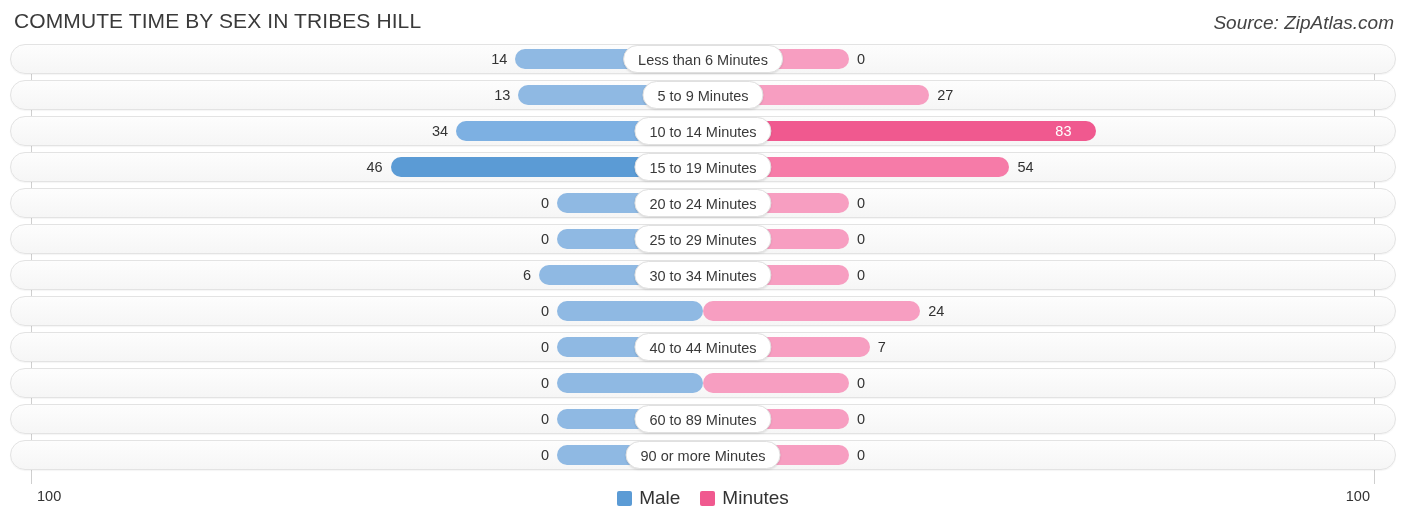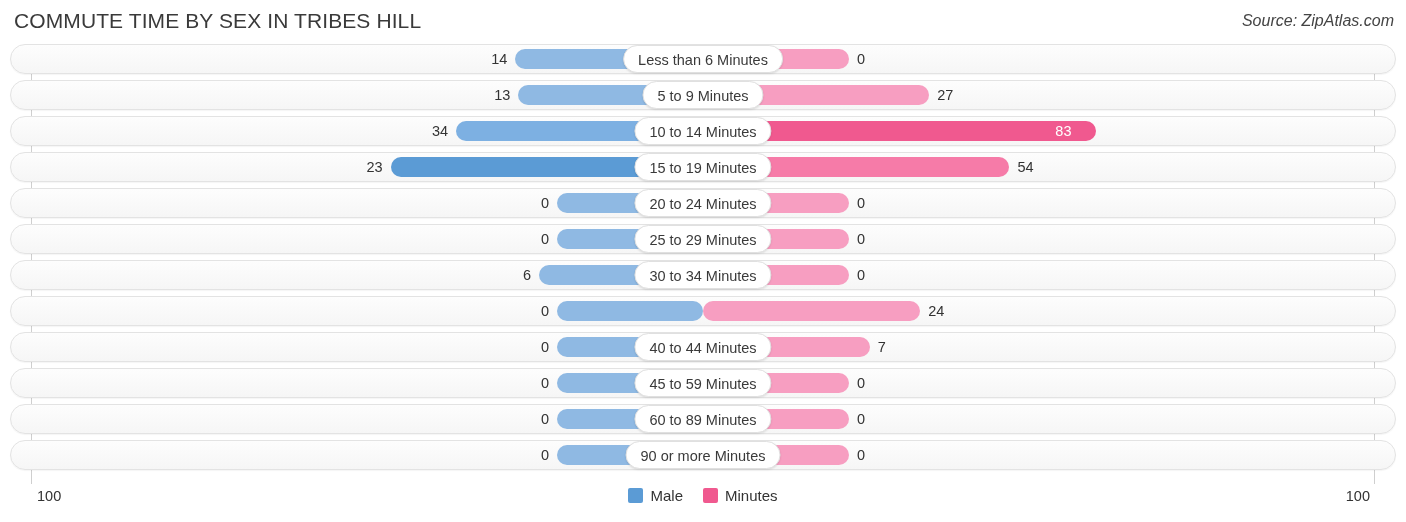--- a/index.html
+++ b/index.html
@@ -30,21 +30,21 @@
     top: 9px;
     font-size: 21px;
     letter-spacing: 0.1px;
     color: #3a3a3a;
     white-space: nowrap;
   }
   .source {
     position: absolute;
     right: 12px;
     top: 12px;
-    font-size: 16px;
+    font-size: 19px;
     font-style: italic;
     color: #444444;
     white-space: nowrap;
   }
 
   
   .plot {
     position: absolute;
     left: 0;
     top: 44px;
@@ -158,21 +158,21 @@
     width: 1406px;
     display: flex;
     justify-content: center;
     align-items: center;
     gap: 20px;
   }
   .legend-item {
     display: flex;
     align-items: center;
     gap: 7px;
-    font-size: 15px;
+    font-size: 19px;
     color: #333333;
   }
   .swatch {
     width: 15px;
     height: 15px;
     border-radius: 2px;
     display: inline-block;
   }
 </style>
 </head>
@@ -208,21 +208,21 @@
         <div class="bar bar-male" style="left: 456.02px; width: 246.98px; background: rgb(125, 176, 226);"></div>
         <div class="bar bar-female" style="left: 703px; width: 392.51px; background: rgb(240, 89, 143);"></div>
         <div class="vlabel vlabel-male" style="left: 376.02px; width: 72px;">34</div>
         <div class="vlabel vlabel-female inside" style="left: 703px; width: 392.51px; text-align: right; padding-right: 24px; box-sizing: border-box;">83</div>
         <div class="pill" style="left: 703px;">10 to 14 Minutes</div>
       </div>
       <div class="row">
         <div class="track"></div>
         <div class="bar bar-male" style="left: 390.68px; width: 312.32px; background: rgb(91, 155, 213);"></div>
         <div class="bar bar-female" style="left: 703px; width: 306.38px; background: rgb(246, 123, 168);"></div>
-        <div class="vlabel vlabel-male" style="left: 310.68px; width: 72px;">23</div>
+        <div class="vlabel vlabel-male" style="left: 310.68px; width: 72px;">46</div>
         <div class="vlabel vlabel-female" style="left: 1017.38px; width: 72px;">54</div>
         <div class="pill" style="left: 703px;">15 to 19 Minutes</div>
       </div>
       <div class="row">
         <div class="track"></div>
         <div class="bar bar-male" style="left: 557px; width: 146px; background: rgb(143, 185, 227);"></div>
         <div class="bar bar-female" style="left: 703px; width: 146px; background: rgb(247, 158, 193);"></div>
         <div class="vlabel vlabel-male" style="left: 477px; width: 72px;">0</div>
         <div class="vlabel vlabel-female" style="left: 857px; width: 72px;">0</div>
         <div class="pill" style="left: 703px;">20 to 24 Minutes</div>
@@ -257,21 +257,20 @@
         <div class="vlabel vlabel-male" style="left: 477px; width: 72px;">0</div>
         <div class="vlabel vlabel-female" style="left: 877.79px; width: 72px;">7</div>
         <div class="pill" style="left: 703px;">40 to 44 Minutes</div>
       </div>
       <div class="row">
         <div class="track"></div>
         <div class="bar bar-male" style="left: 557px; width: 146px; background: rgb(143, 185, 227);"></div>
         <div class="bar bar-female" style="left: 703px; width: 146px; background: rgb(247, 158, 193);"></div>
         <div class="vlabel vlabel-male" style="left: 477px; width: 72px;">0</div>
         <div class="vlabel vlabel-female" style="left: 857px; width: 72px;">0</div>
-        <div class="pill" style="left: 703px;">45 to 59 Minutes</div>
       </div>
       <div class="row">
         <div class="track"></div>
         <div class="bar bar-male" style="left: 557px; width: 146px; background: rgb(143, 185, 227);"></div>
         <div class="bar bar-female" style="left: 703px; width: 146px; background: rgb(247, 158, 193);"></div>
         <div class="vlabel vlabel-male" style="left: 477px; width: 72px;">0</div>
         <div class="vlabel vlabel-female" style="left: 857px; width: 72px;">0</div>
         <div class="pill" style="left: 703px;">60 to 89 Minutes</div>
       </div>
       <div class="row">

